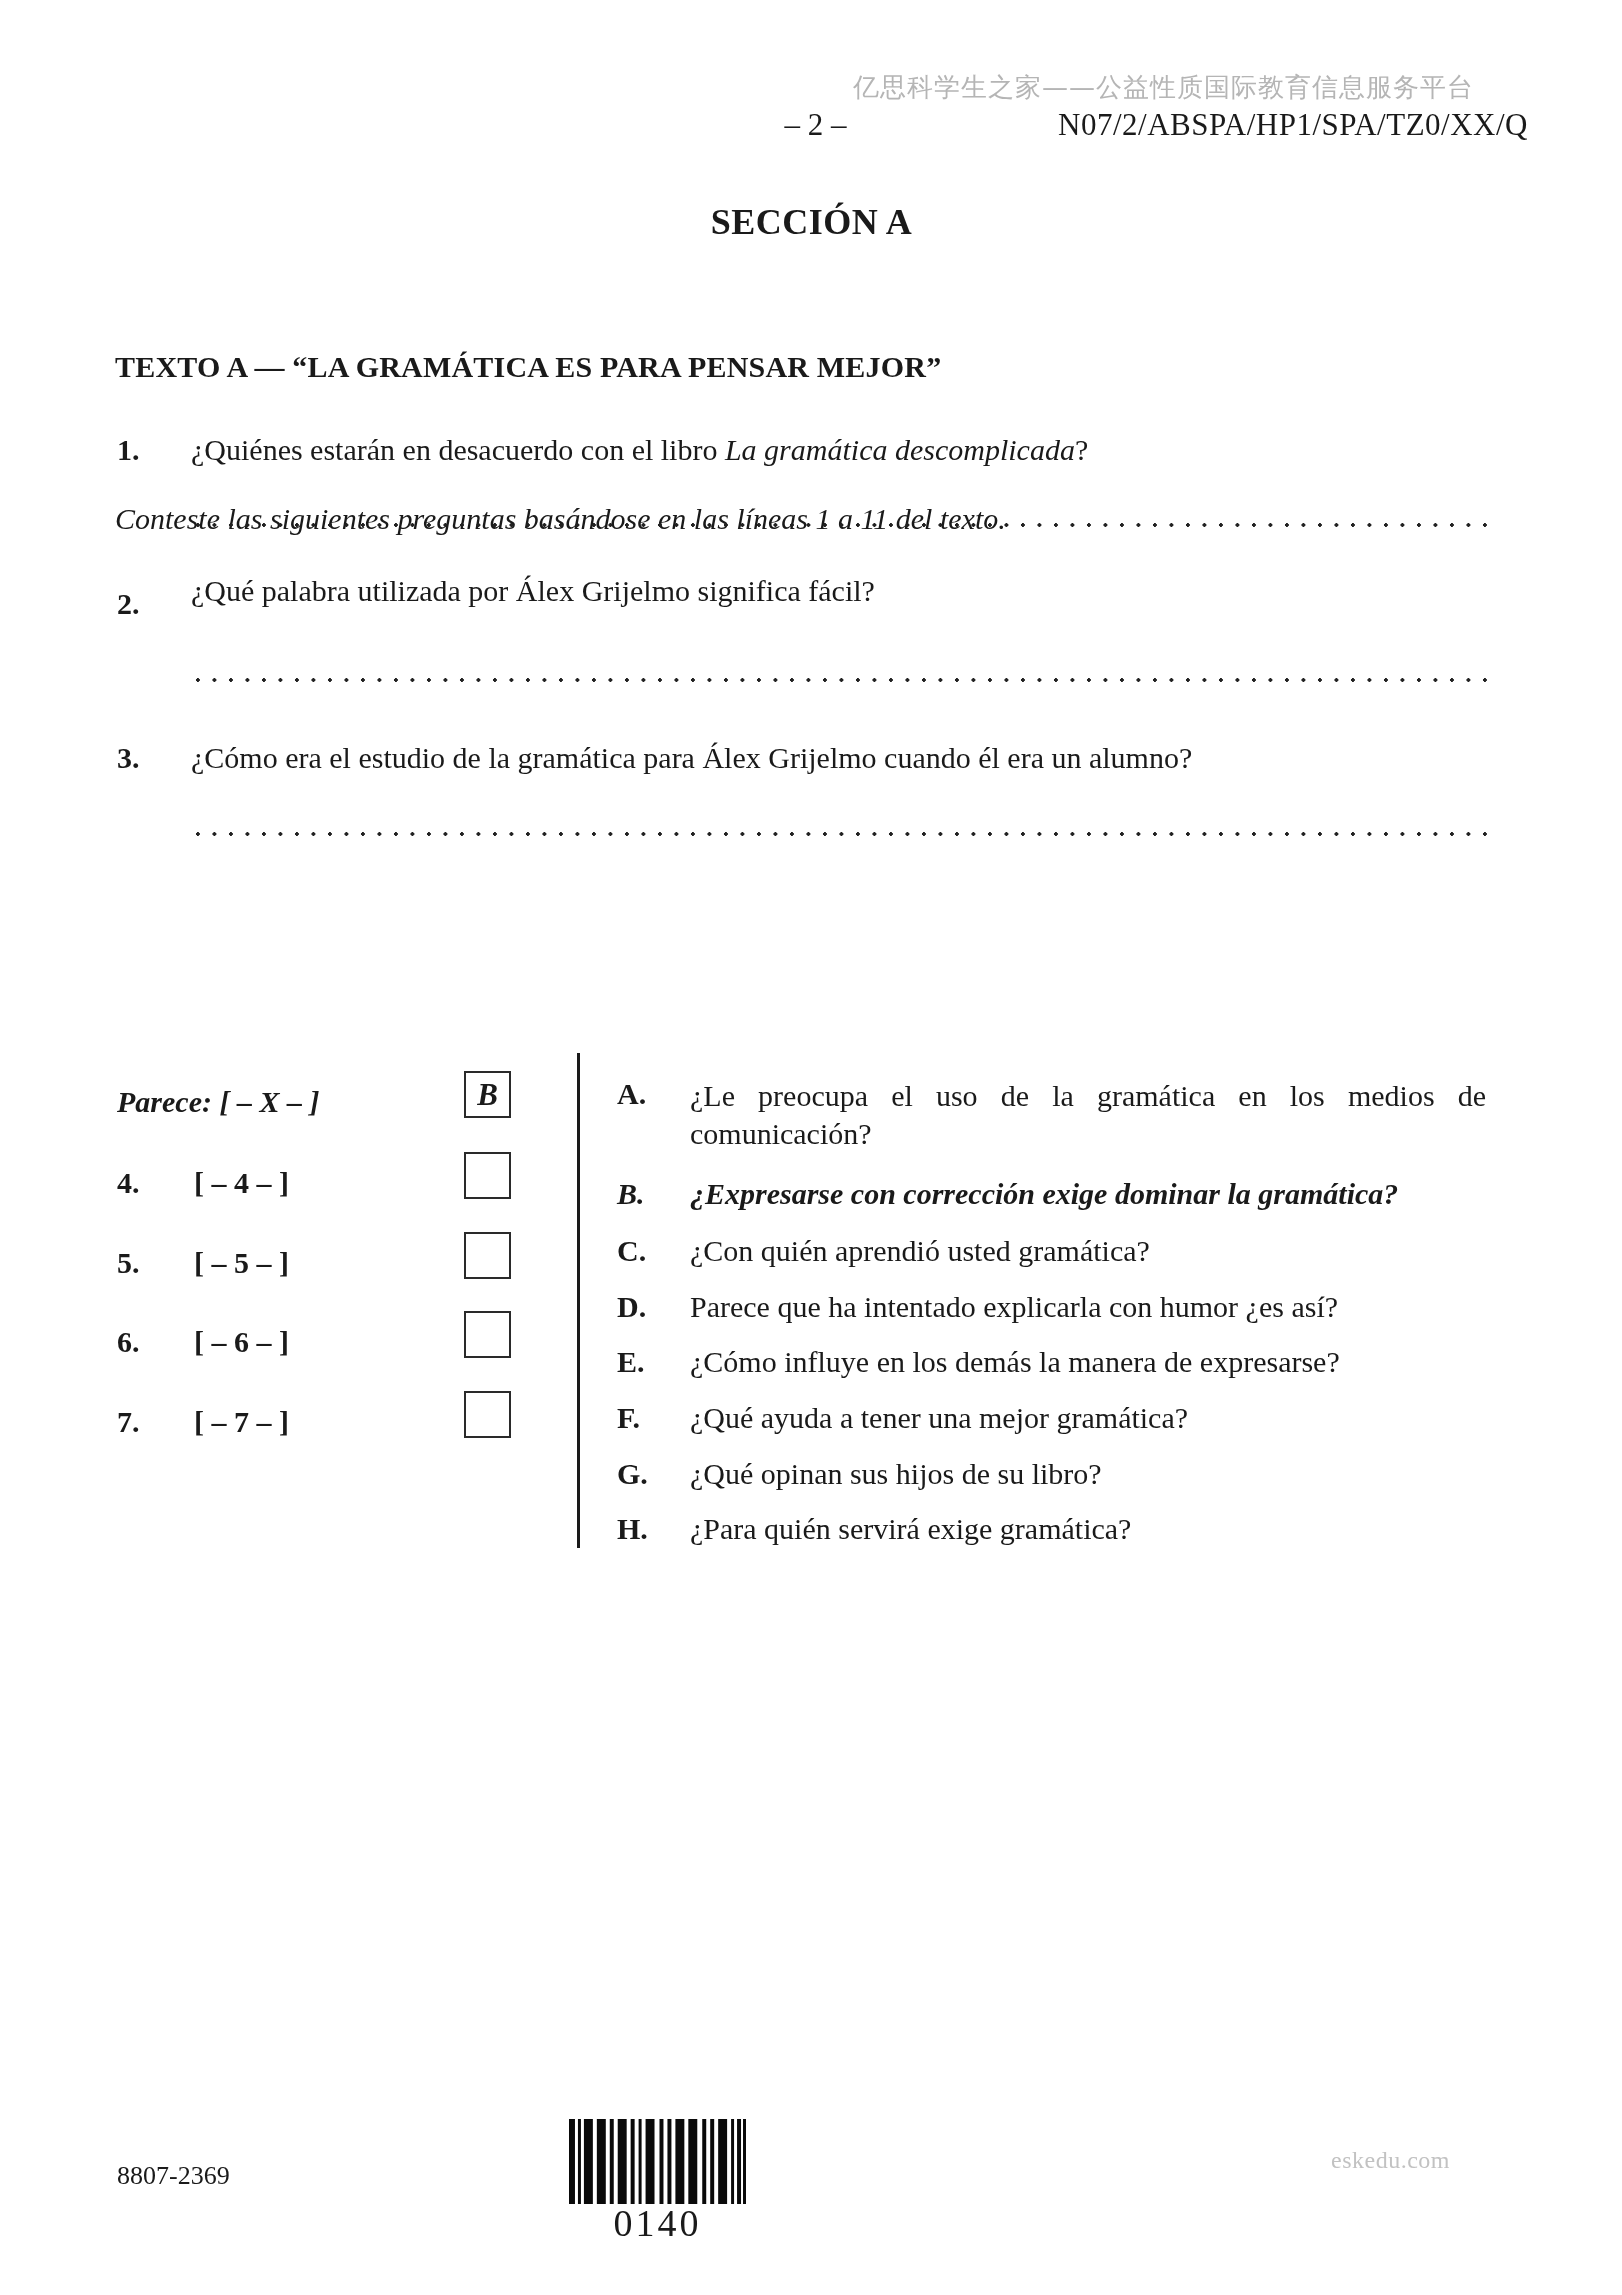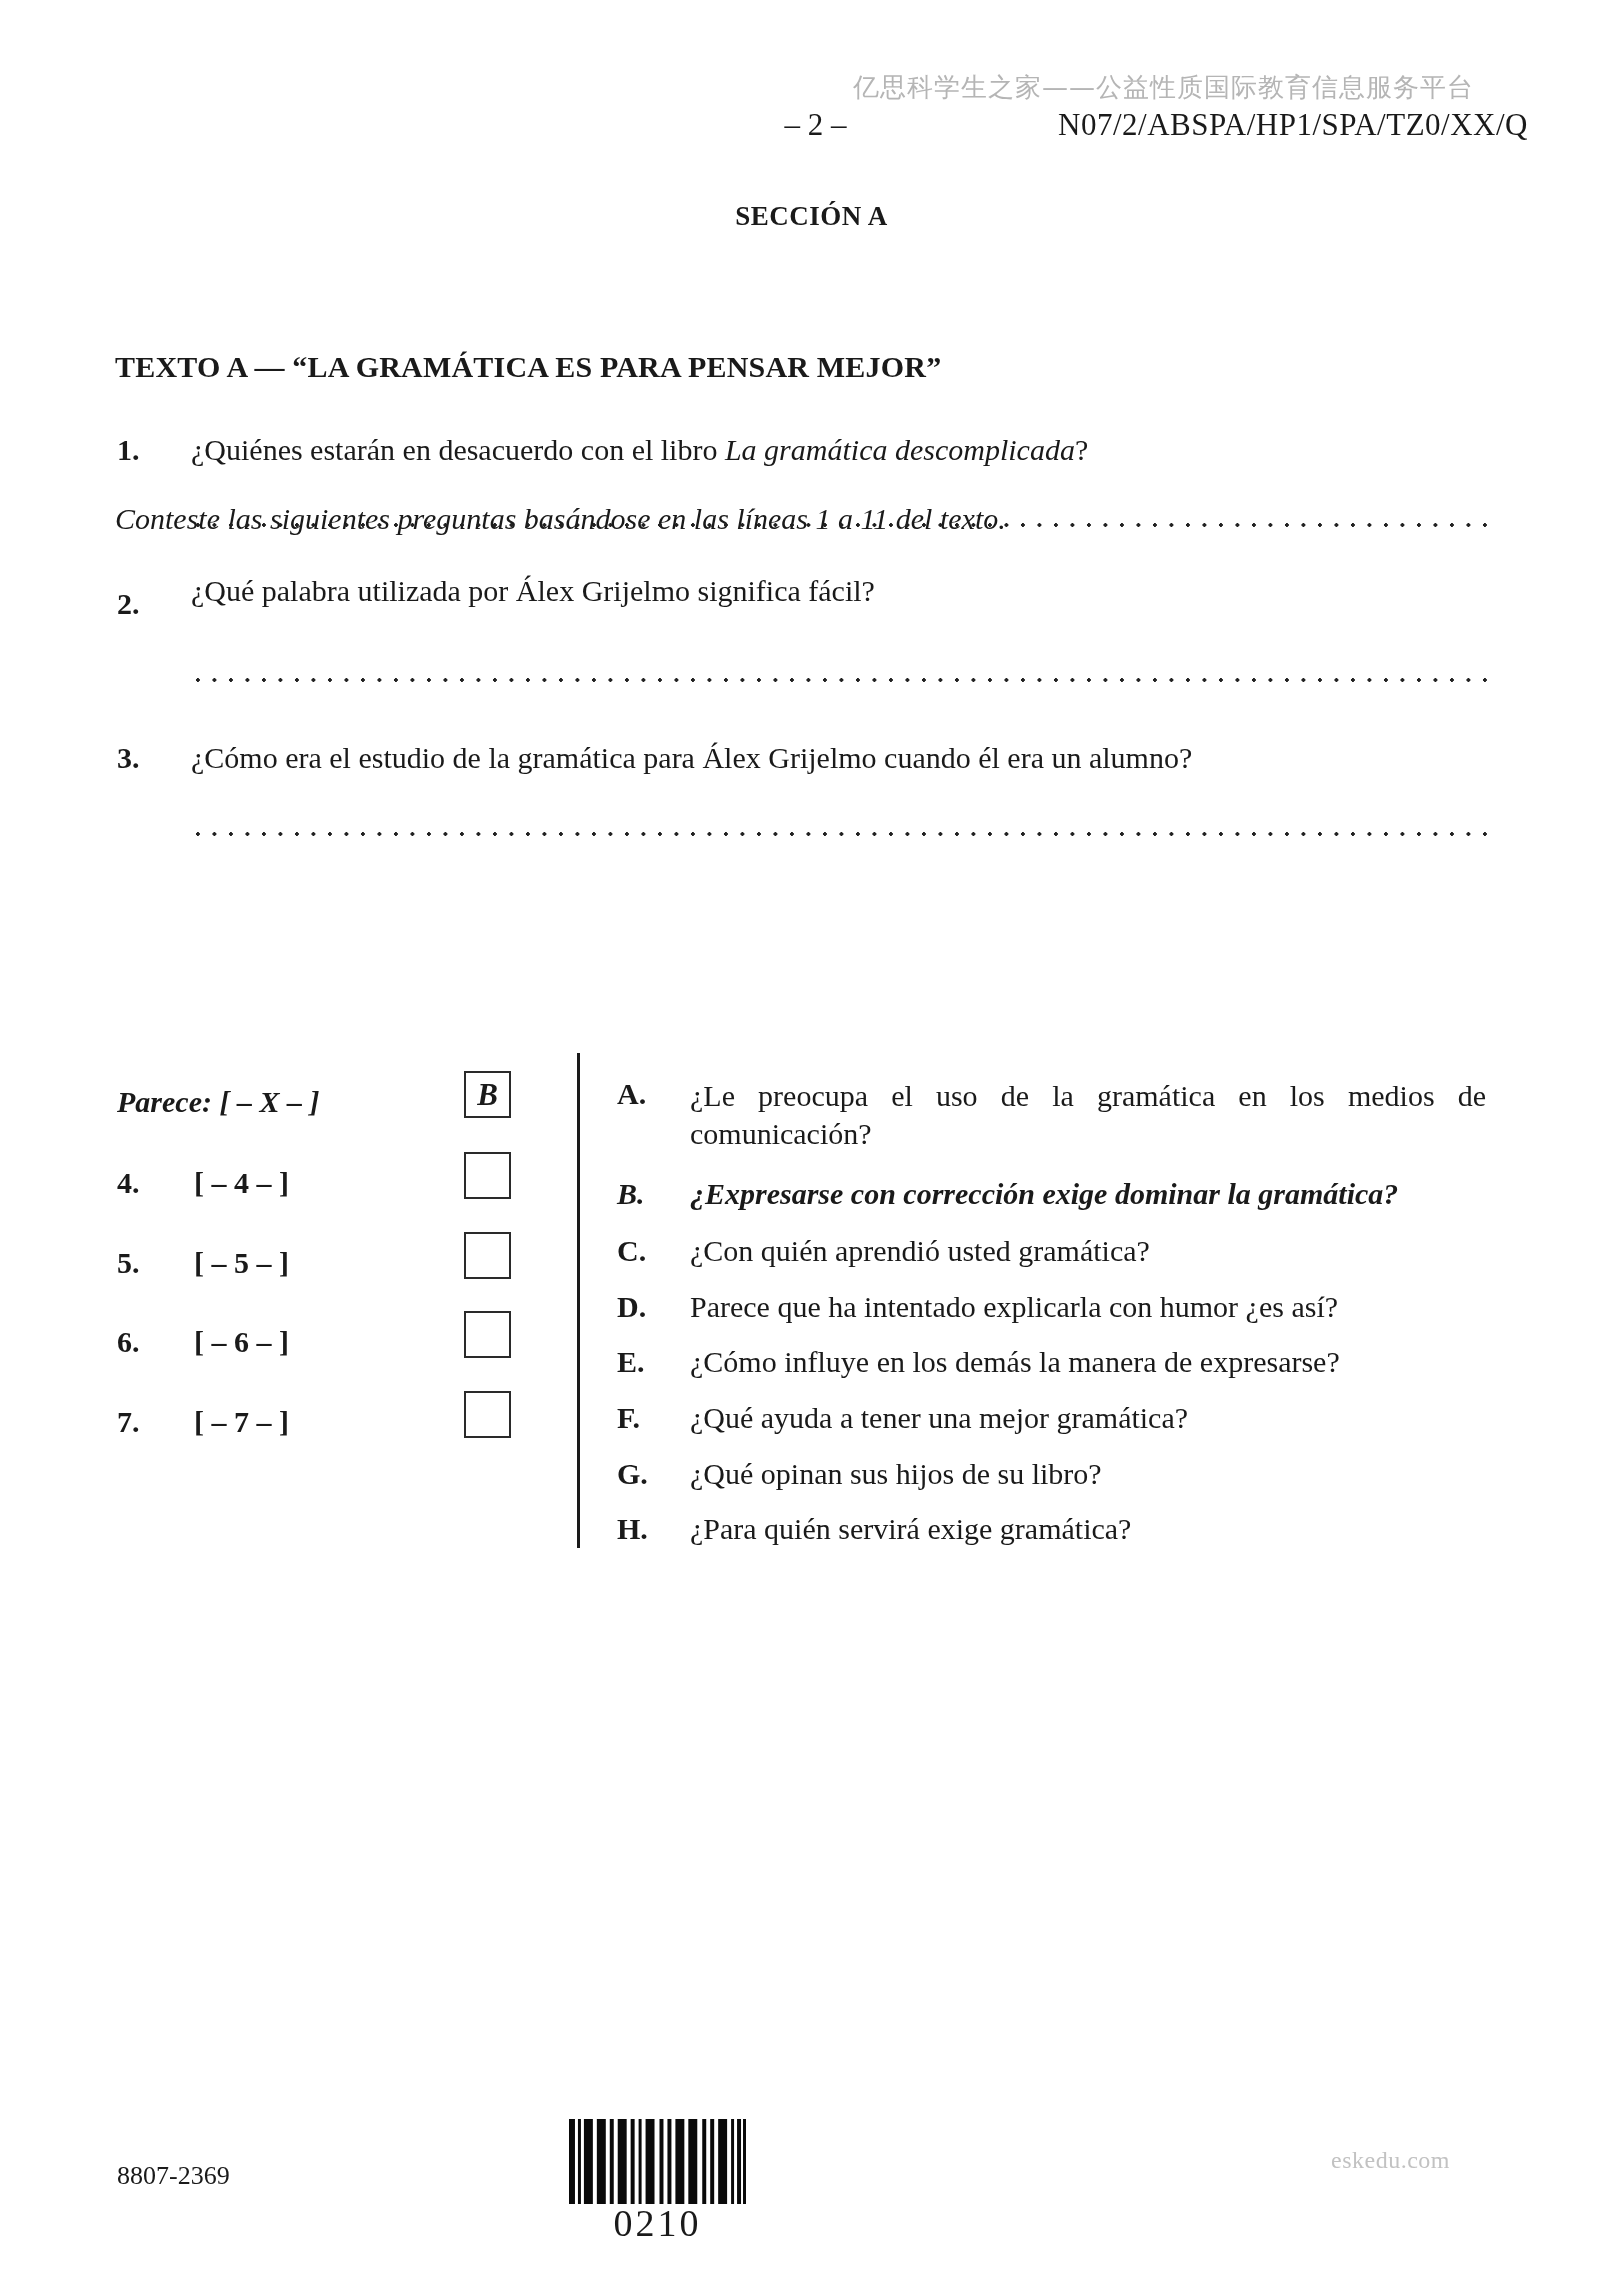--- a/index.html
+++ b/index.html
@@ -14,21 +14,21 @@
   .abs{position:absolute;}
   
   .watermark{
     left:853px;top:70px;width:597px;
     font-family:"DejaVu Sans",sans-serif;
     font-size:26px;letter-spacing:1px;
     color:#b5b5b5;white-space:nowrap;
   }
   .pagenum{left:736px;top:107px;width:159px;text-align:center;font-size:31px;}
   .papercode{right:95px;top:107px;font-size:31px;letter-spacing:0.5px;text-align:right;white-space:nowrap;}
-  .section-title{left:0;top:201px;width:1623px;text-align:center;font-weight:bold;font-size:27px;letter-spacing:0.5px;}
+  .section-title{left:0;top:201px;width:1623px;text-align:center;font-weight:bold;font-size:36px;letter-spacing:0.5px;}
   .texto-heading{left:115px;top:350px;font-weight:bold;font-size:30px;letter-spacing:0.2px;white-space:nowrap;text-align:right;}
   .intro{left:115px;top:502px;font-style:italic;font-size:30px;white-space:nowrap;}
   
   .qnum{left:117px;font-weight:bold;font-size:30px;}
   .qtext{left:191px;font-size:30px;white-space:nowrap;}
   .dots{
     left:195px;width:1301px;height:8px;
     background-image:radial-gradient(circle at 3px 4px,#222 1.7px,transparent 1.9px);
     background-size:16.5px 8px;background-repeat:repeat-x;
   }
@@ -148,18 +148,18 @@
     <rect x="99" y="0" width="4" height="85" fill="#0a0a0a"></rect>
     <rect x="107" y="0" width="9" height="85" fill="#0a0a0a"></rect>
     <rect x="120" y="0" width="9" height="85" fill="#0a0a0a"></rect>
     <rect x="134" y="0" width="4" height="85" fill="#0a0a0a"></rect>
     <rect x="142" y="0" width="4" height="85" fill="#0a0a0a"></rect>
     <rect x="150" y="0" width="9" height="85" fill="#0a0a0a"></rect>
     <rect x="163" y="0" width="3" height="85" fill="#0a0a0a"></rect>
     <rect x="169" y="0" width="4" height="85" fill="#0a0a0a"></rect>
     <rect x="175" y="0" width="3" height="85" fill="#0a0a0a"></rect>
   </svg>
-  <div class="abs barcode-text">0210</div>
+  <div class="abs barcode-text">0140</div>
 
   <div class="abs site">eskedu.com</div>
 
 </div>
 
 
 </body></html>

